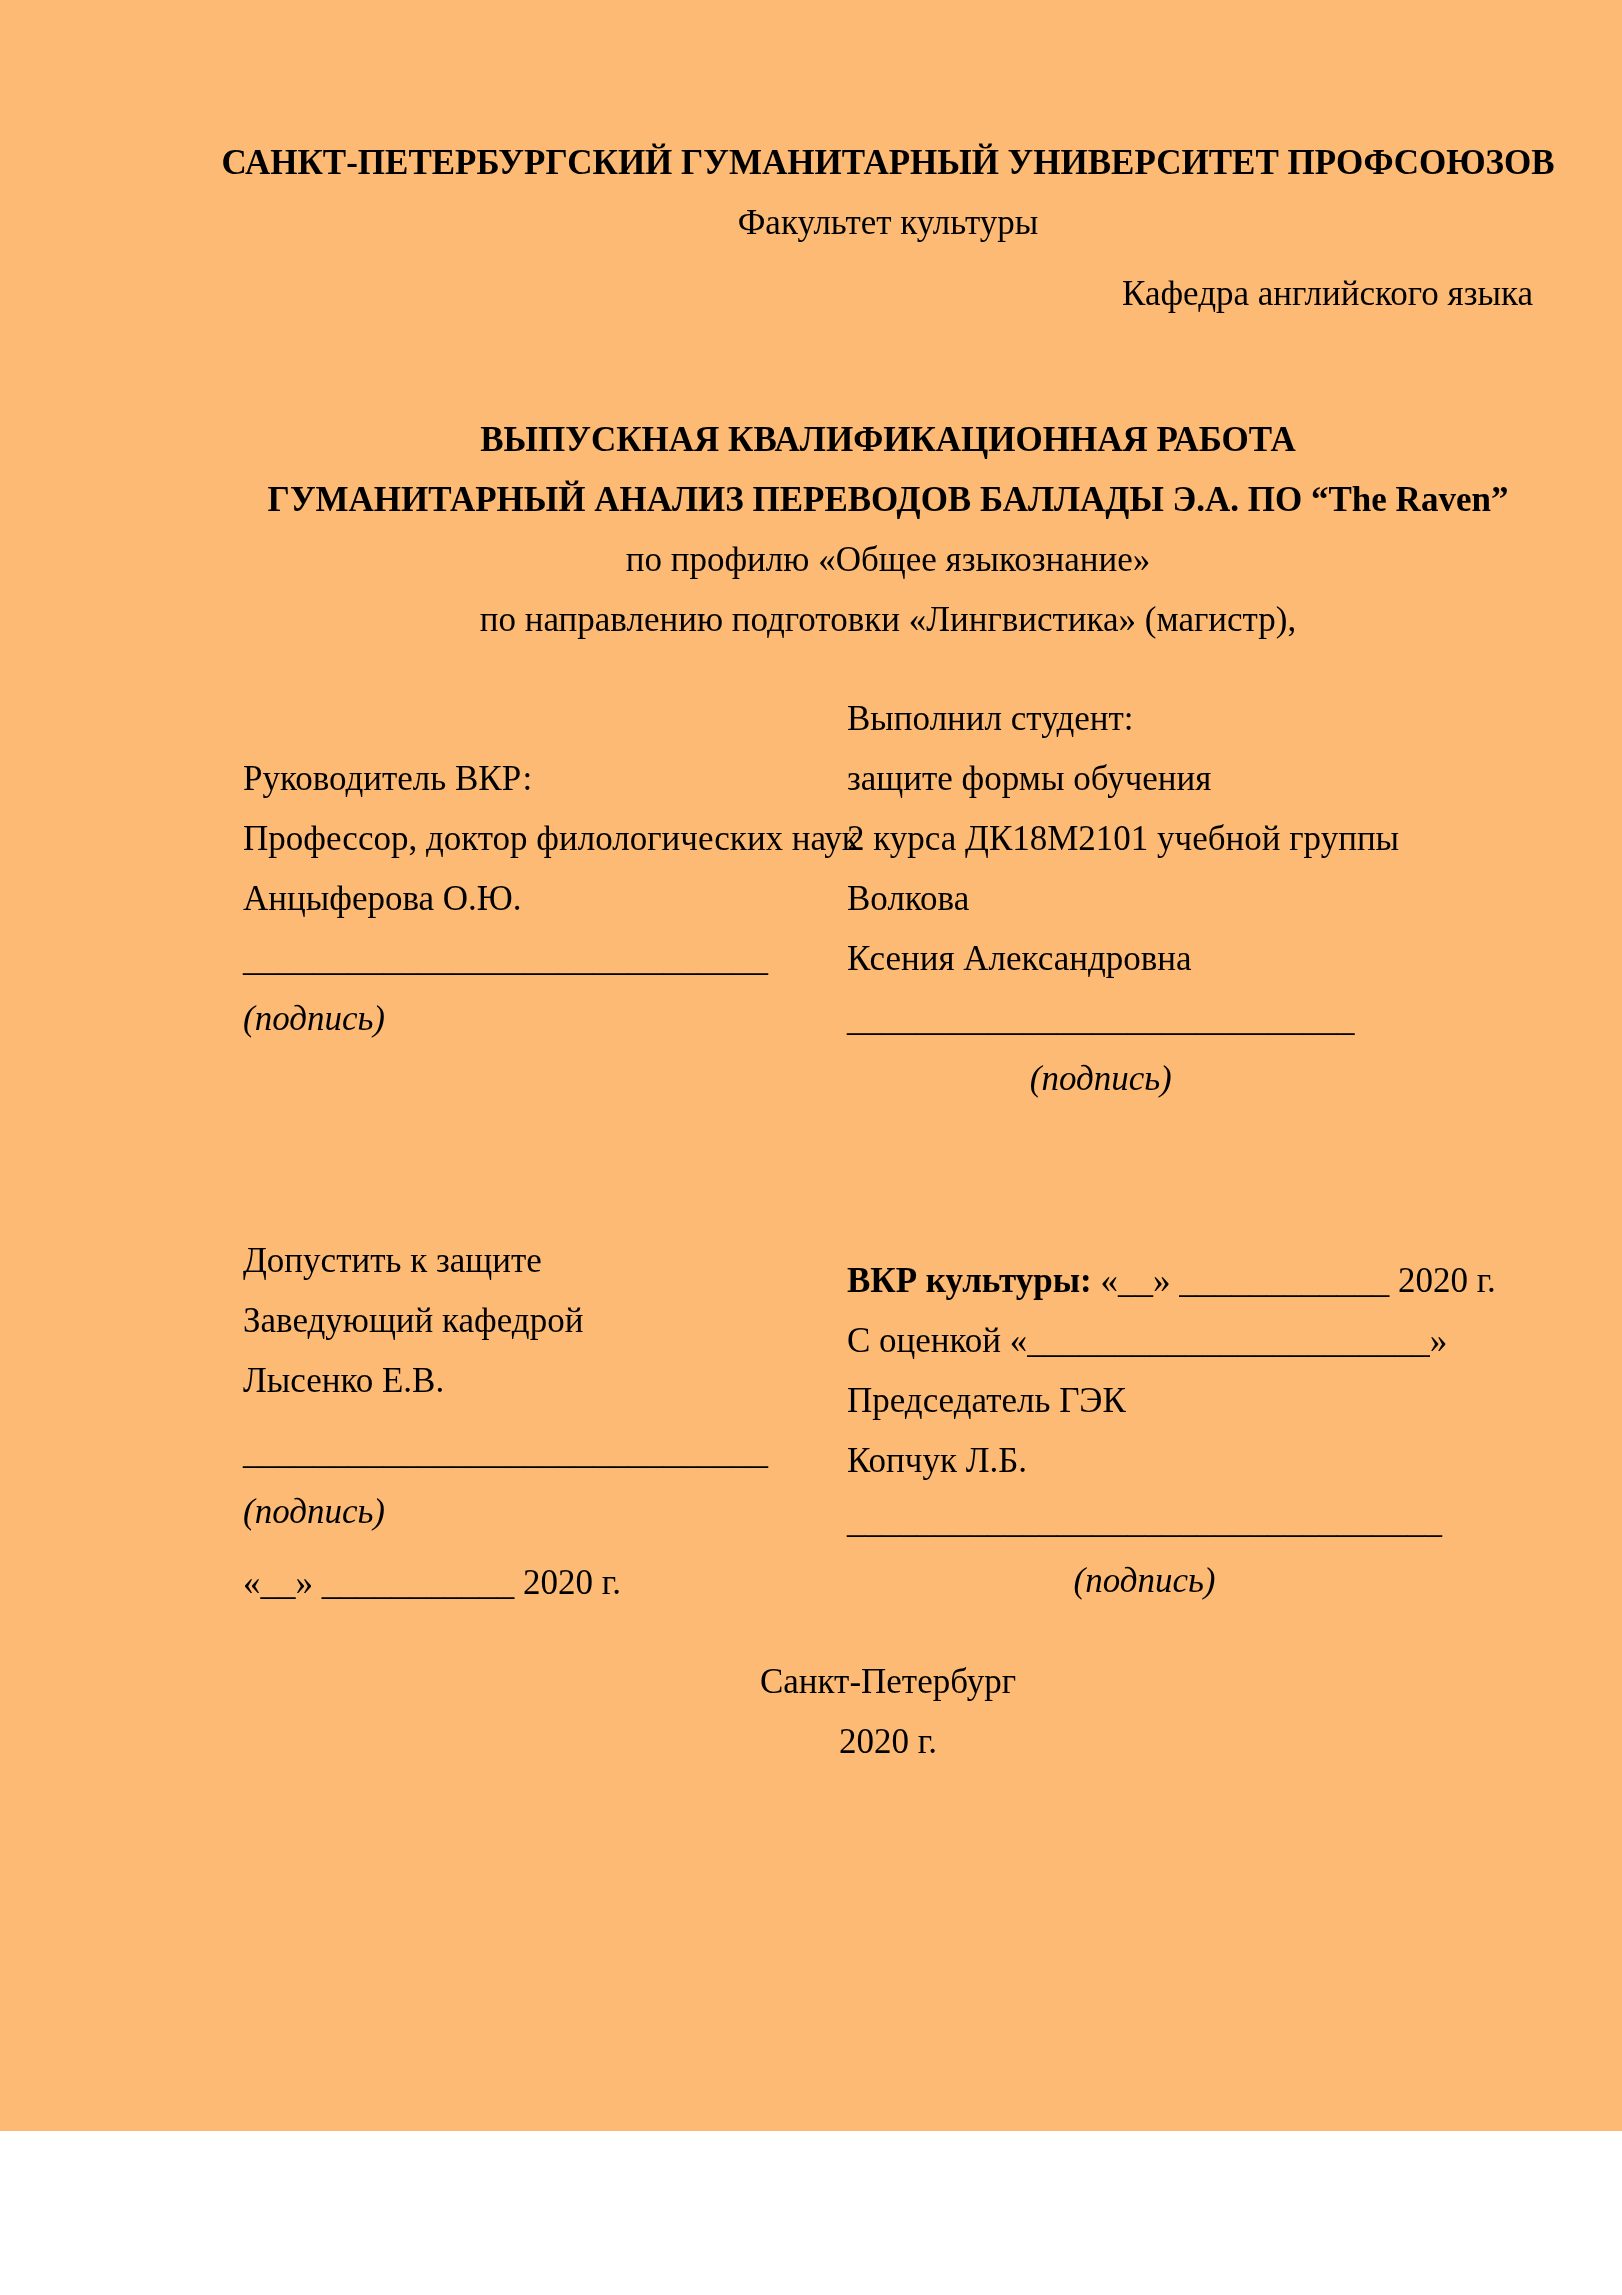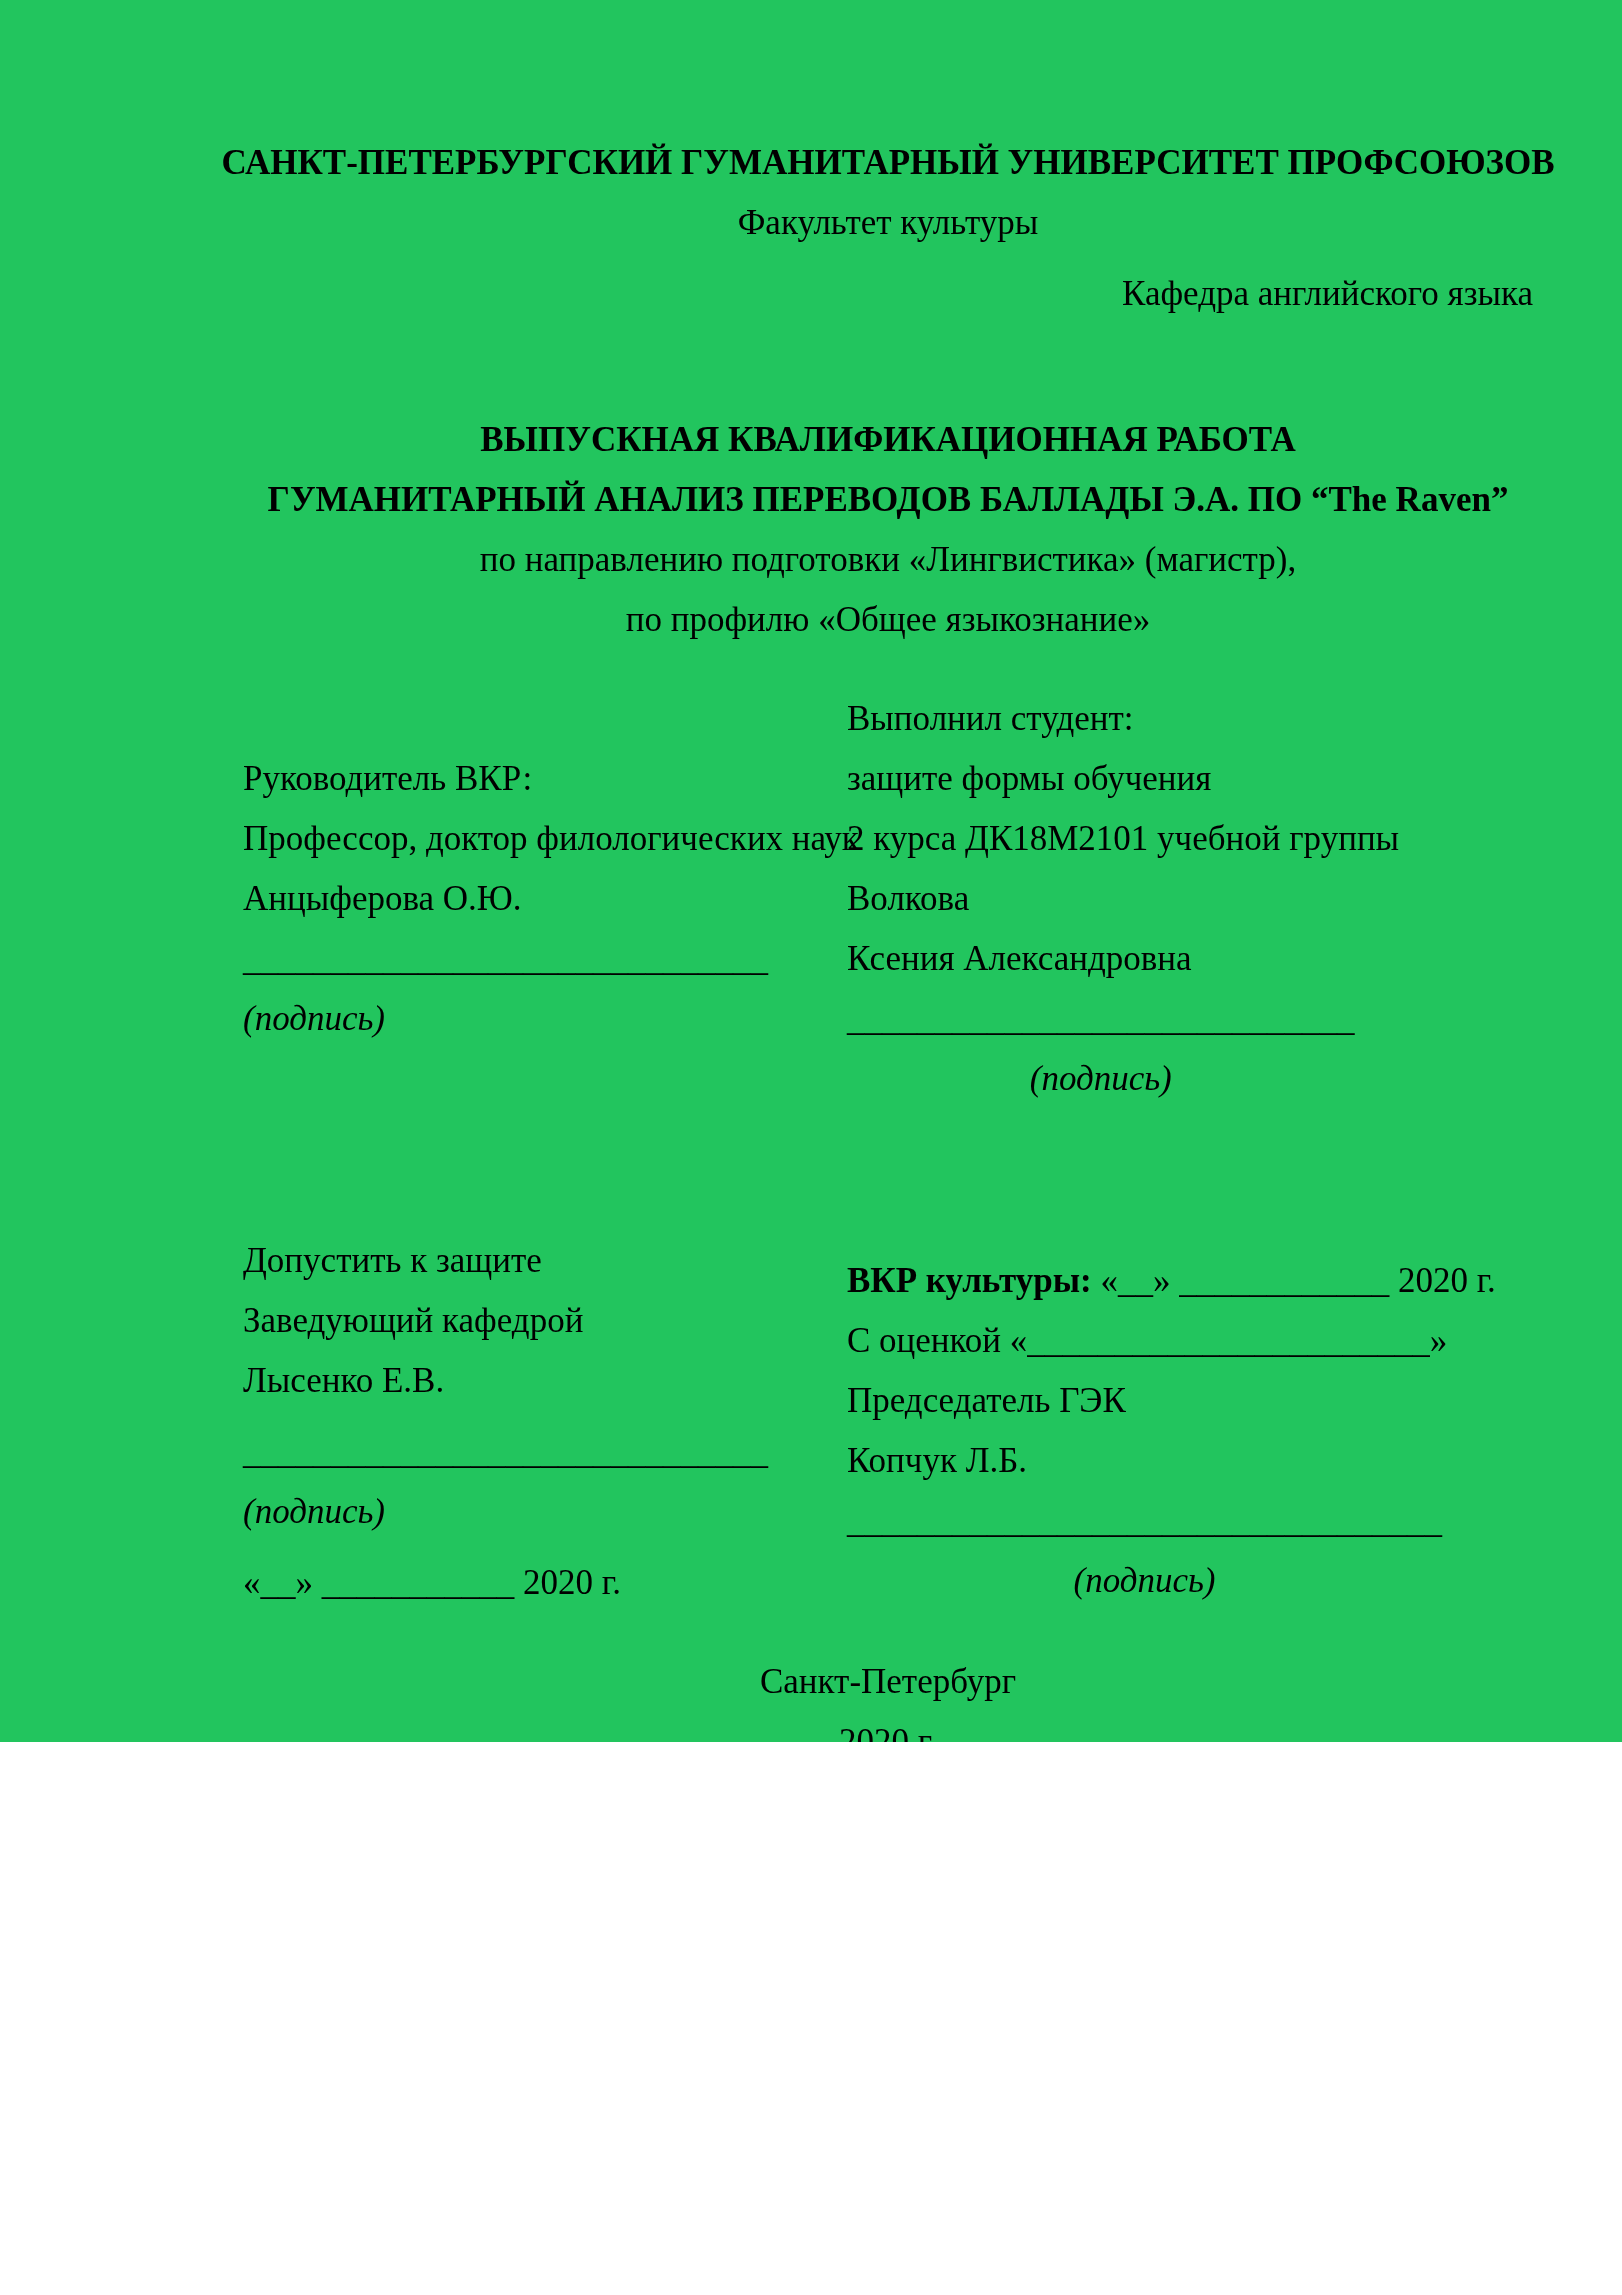--- a/index.html
+++ b/index.html
@@ -3,22 +3,22 @@
 <meta charset="utf-8">
 <style>
   html, body {
     margin: 0;
     padding: 0;
     background: #ffffff;
   }
   .page {
     position: relative;
     width: 1623px;
-    height: 1742px;
-    background: #22c55e;
+    height: 2131px;
+    background: #fdba74;
     color: #000000;
     font-family: "Liberation Serif", "DejaVu Serif", serif;
     font-size: 35px;
     box-sizing: border-box;
     padding: 133px 90px 0 243px;
     overflow: hidden;
   }
   .row {
     line-height: 60px;
     white-space: nowrap;
@@ -67,22 +67,22 @@
 
   <div>
     <div class="row center-row bold">САНКТ-ПЕТЕРБУРГСКИЙ ГУМАНИТАРНЫЙ УНИВЕРСИТЕТ ПРОФСОЮЗОВ</div>
     <div class="row center-row">Факультет культуры</div>
     <div class="row right-row dept-row">Кафедра английского языка</div>
   </div>
 
   <div class="title-block">
     <div class="row center-row bold">ВЫПУСКНАЯ КВАЛИФИКАЦИОННАЯ РАБОТА</div>
     <div class="row center-row bold">ГУМАНИТАРНЫЙ АНАЛИЗ ПЕРЕВОДОВ БАЛЛАДЫ Э.А. ПО “The Raven”</div>
+    <div class="row center-row">по профилю «Общее языкознание»</div>
     <div class="row center-row">по направлению подготовки «Лингвистика» (магистр),</div>
-    <div class="row center-row">по профилю «Общее языкознание»</div>
   </div>
 
   <div class="two-col mid-section">
 
     <div>
       <div class="spacer-row"></div>
       <div class="row">Руководитель ВКР:</div>
       <div class="row">Профессор, доктор филологических наук</div>
       <div class="row">Анцыферова О.Ю.</div>
       <div class="row">______________________________</div>

